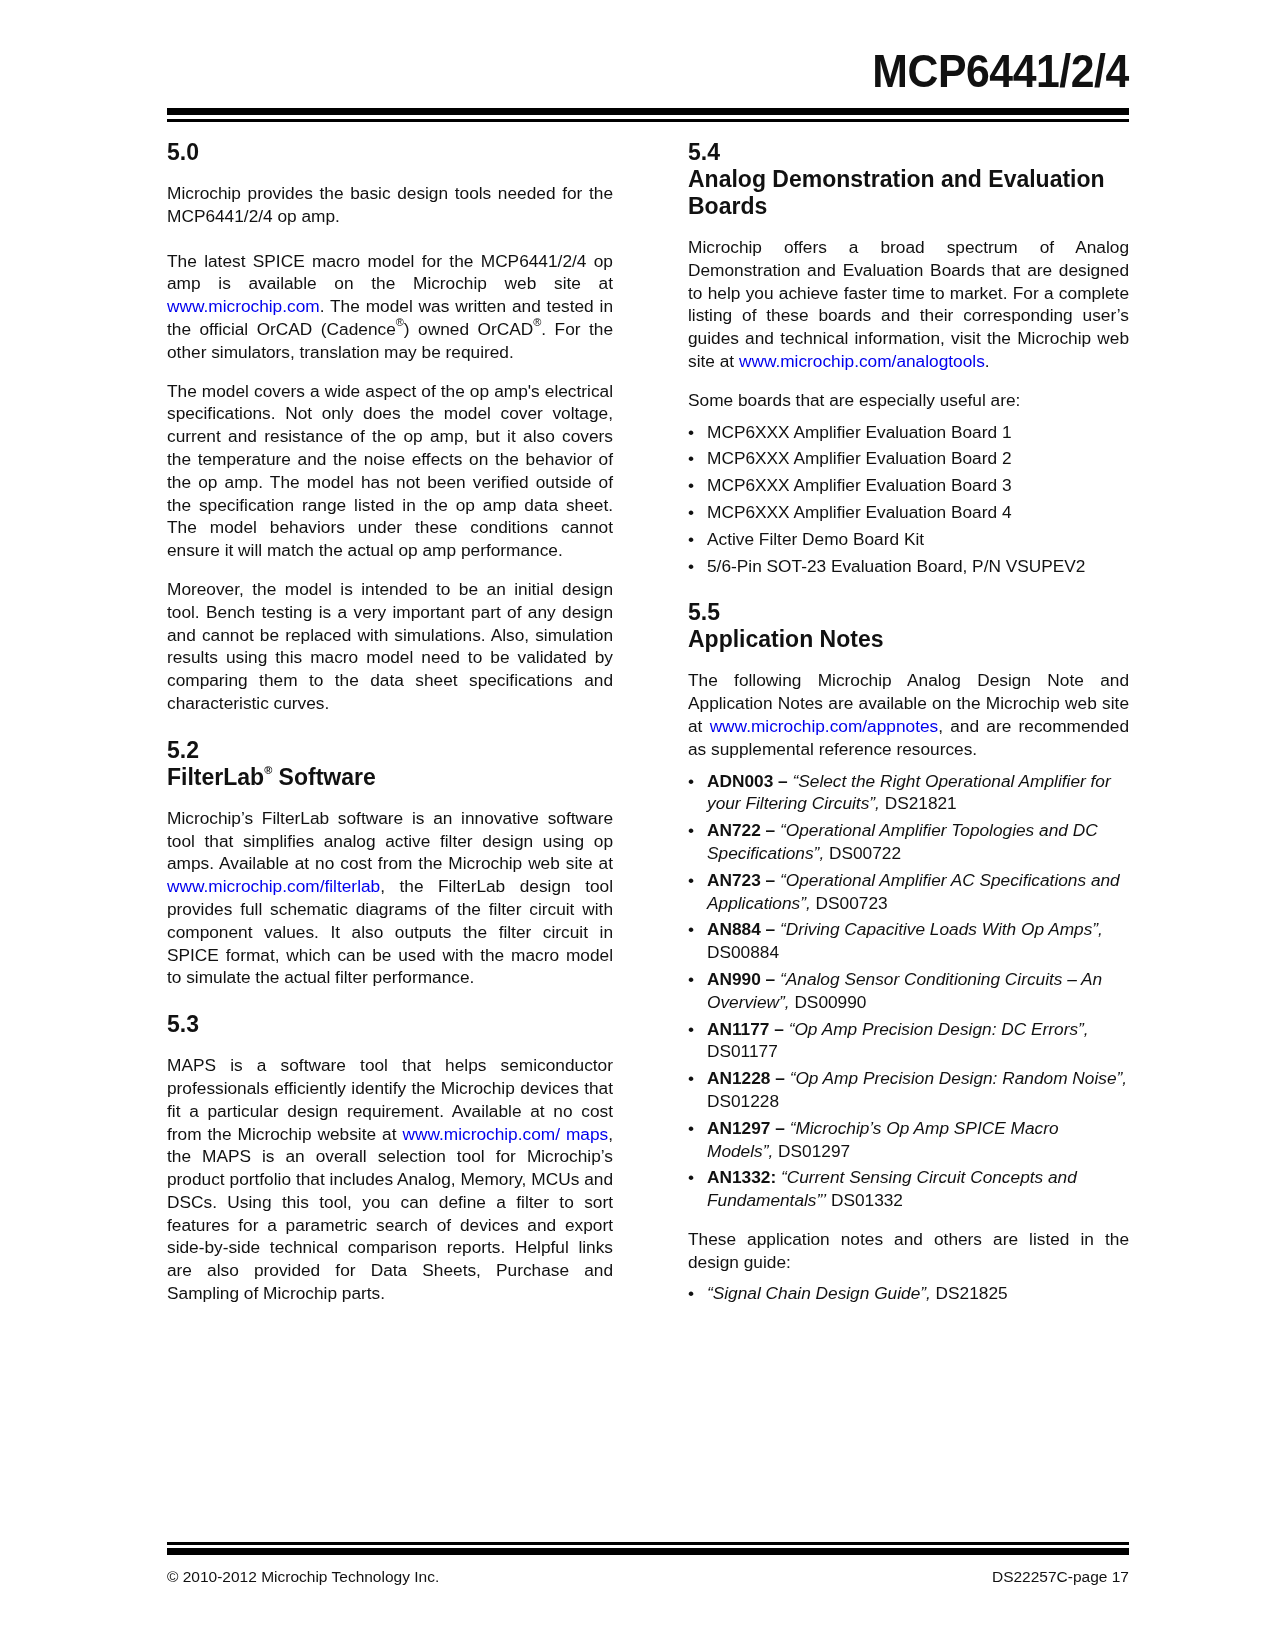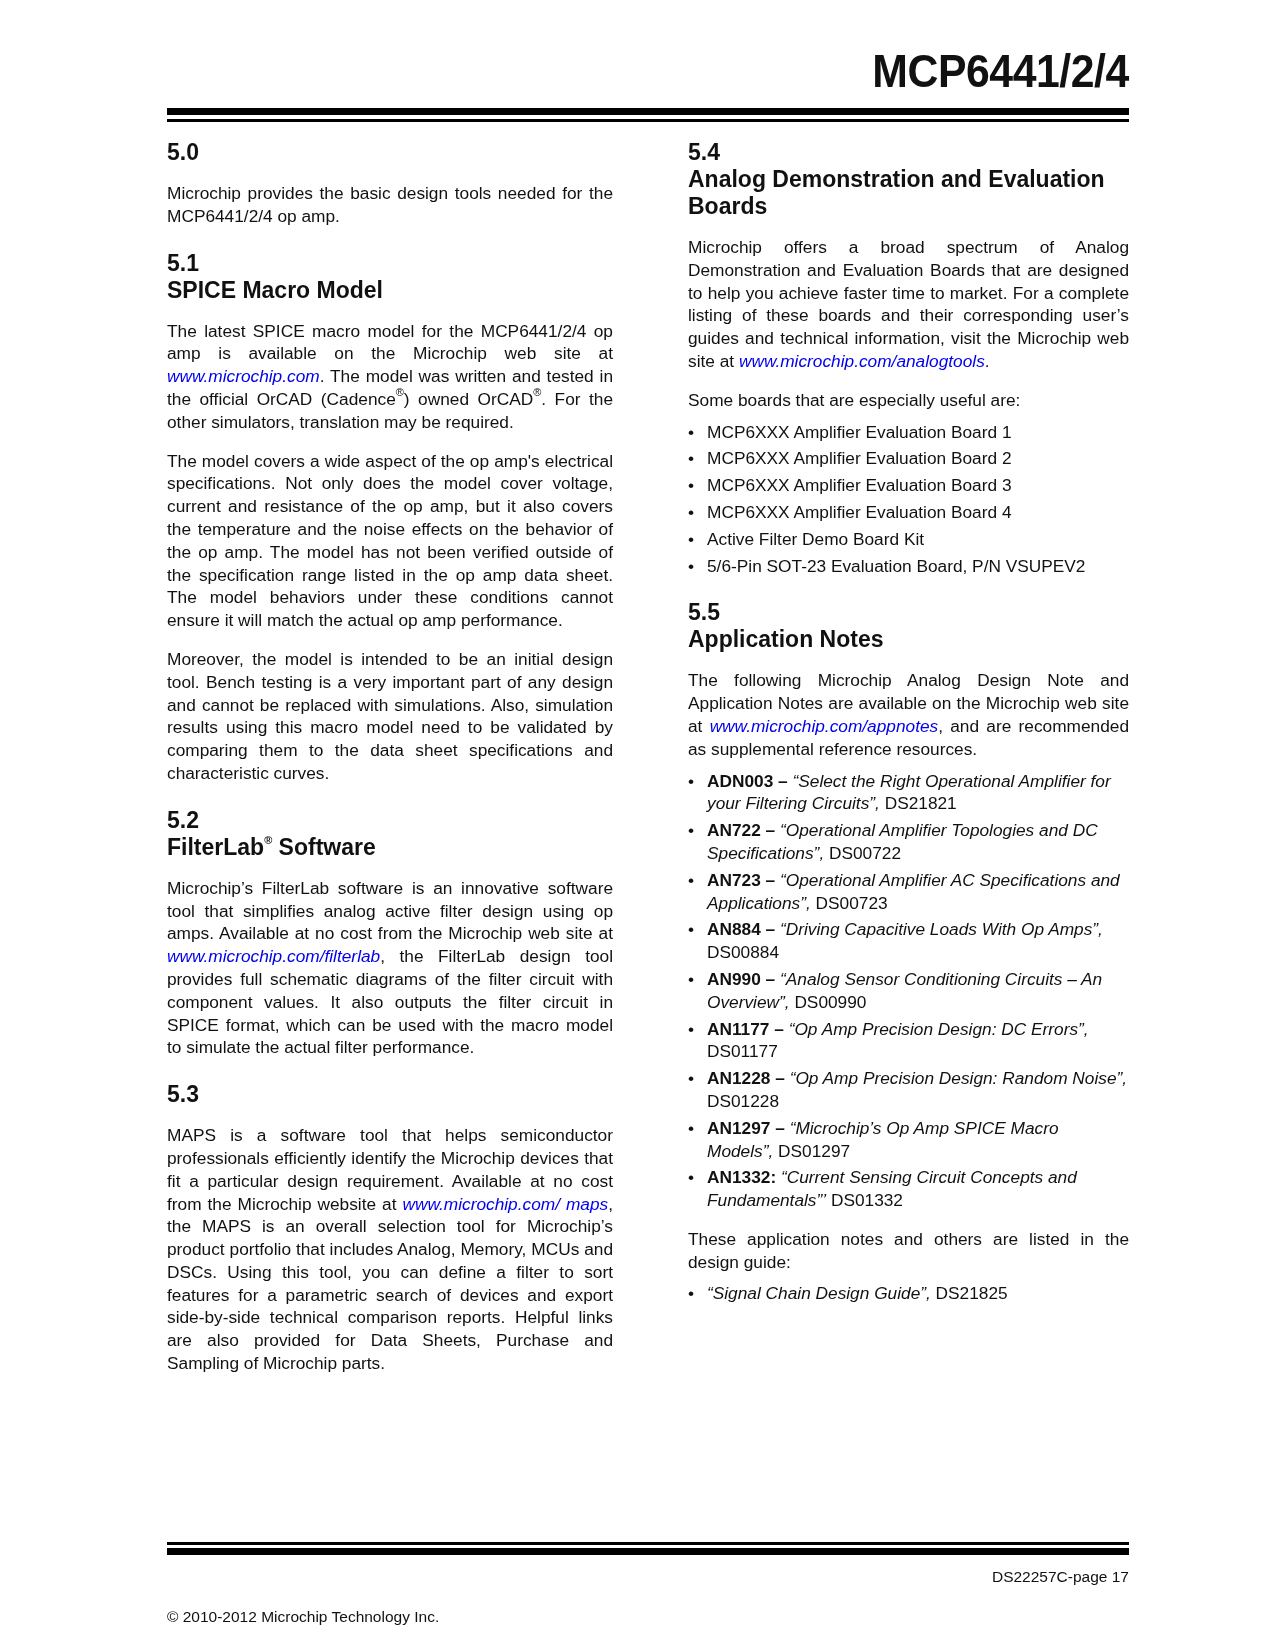--- a/index.html
+++ b/index.html
@@ -9,52 +9,48 @@
                letter-spacing: -0.5px; transform: scaleX(0.93); transform-origin: right center; }
   .rule { position: absolute; left: 167px; width: 962px; background: #000; }
   .col { position: absolute; width: 446px; font-size: 17.3px; line-height: 22.8px; }
   .col.left { left: 167px; top: 139px; }
   .col.right { left: 688px; top: 139px; width: 441px; }
   h2 { font-size: 23px; font-weight: bold; margin: 0 0 10px 0; line-height: 27px; display: flex; flex-direction: column; }
   h2 .num { width: 75px; flex: none; }
   h2 .ttl { flex: 1; }
   p { margin: 16px 0 9px 0; text-align: justify; }
   .sec { margin-bottom: 22px; }
-  a, .link { color: #0000ee; text-decoration: none; font-style: italic; }
+  a, .link { color: #0000ee; text-decoration: none; }
   sup { font-size: 11px; line-height: 0; position: relative; top: -2px; vertical-align: super; }
   ul { list-style: none; margin: 0 0 8px 0; padding: 0; }
   ul li { position: relative; padding-left: 19px; margin-bottom: 4px; }
   ul li .bullet { position: absolute; left: 0; top: 0; }
   ul.notes li { margin-bottom: 4px; }
   .b { font-weight: bold; }
   .i { font-style: italic; }
   .footer { position: absolute; top: 1555px; font-size: 15.5px; }
-  .footer.left { left: 167px; margin-top: 40px; }
+  .footer.left { left: 167px; }
   .footer.right { right: 146px; }
 </style>
 </head>
 <body>
 
 <div class="doc-title">MCP6441/2/4</div>
 <div class="rule" style="top:108px;height:7px;"></div>
 <div class="rule" style="top:119px;height:3px;"></div>
 
 <div class="col left">
   <div class="sec">
     <h2>
       <span class="num">5.0</span>
     </h2>
     <p>Microchip provides the basic design tools needed for the MCP6441/2/4 op amp.</p>
   </div>
 
   <div class="sec">
-    <h2>
-      <span class="num">5.1</span>
-      <span class="ttl">SPICE Macro Model</span>
-    </h2>
     <p><span>The latest SPICE macro model for the MCP6441/2/4 op amp is available on the Microchip web site at </span><a>www.microchip.com</a><span>. The model was written and tested in the official OrCAD (Cadence</span><sup>®</sup><span>) owned OrCAD</span><sup>®</sup><span>. For the other simulators, translation may be required.</span></p>
     <p>The model covers a wide aspect of the op amp's electrical specifications. Not only does the model cover voltage, current and resistance of the op amp, but it also covers the temperature and the noise effects on the behavior of the op amp. The model has not been verified outside of the specification range listed in the op amp data sheet. The model behaviors under these conditions cannot ensure it will match the actual op amp performance.</p>
     <p>Moreover, the model is intended to be an initial design tool. Bench testing is a very important part of any design and cannot be replaced with simulations. Also, simulation results using this macro model need to be validated by comparing them to the data sheet specifications and characteristic curves.</p>
   </div>
 
   <div class="sec">
     <h2>
       <span class="num">5.2</span>
       <span class="ttl"><span>FilterLab</span><sup>®</sup><span> Software</span></span>
     </h2>

